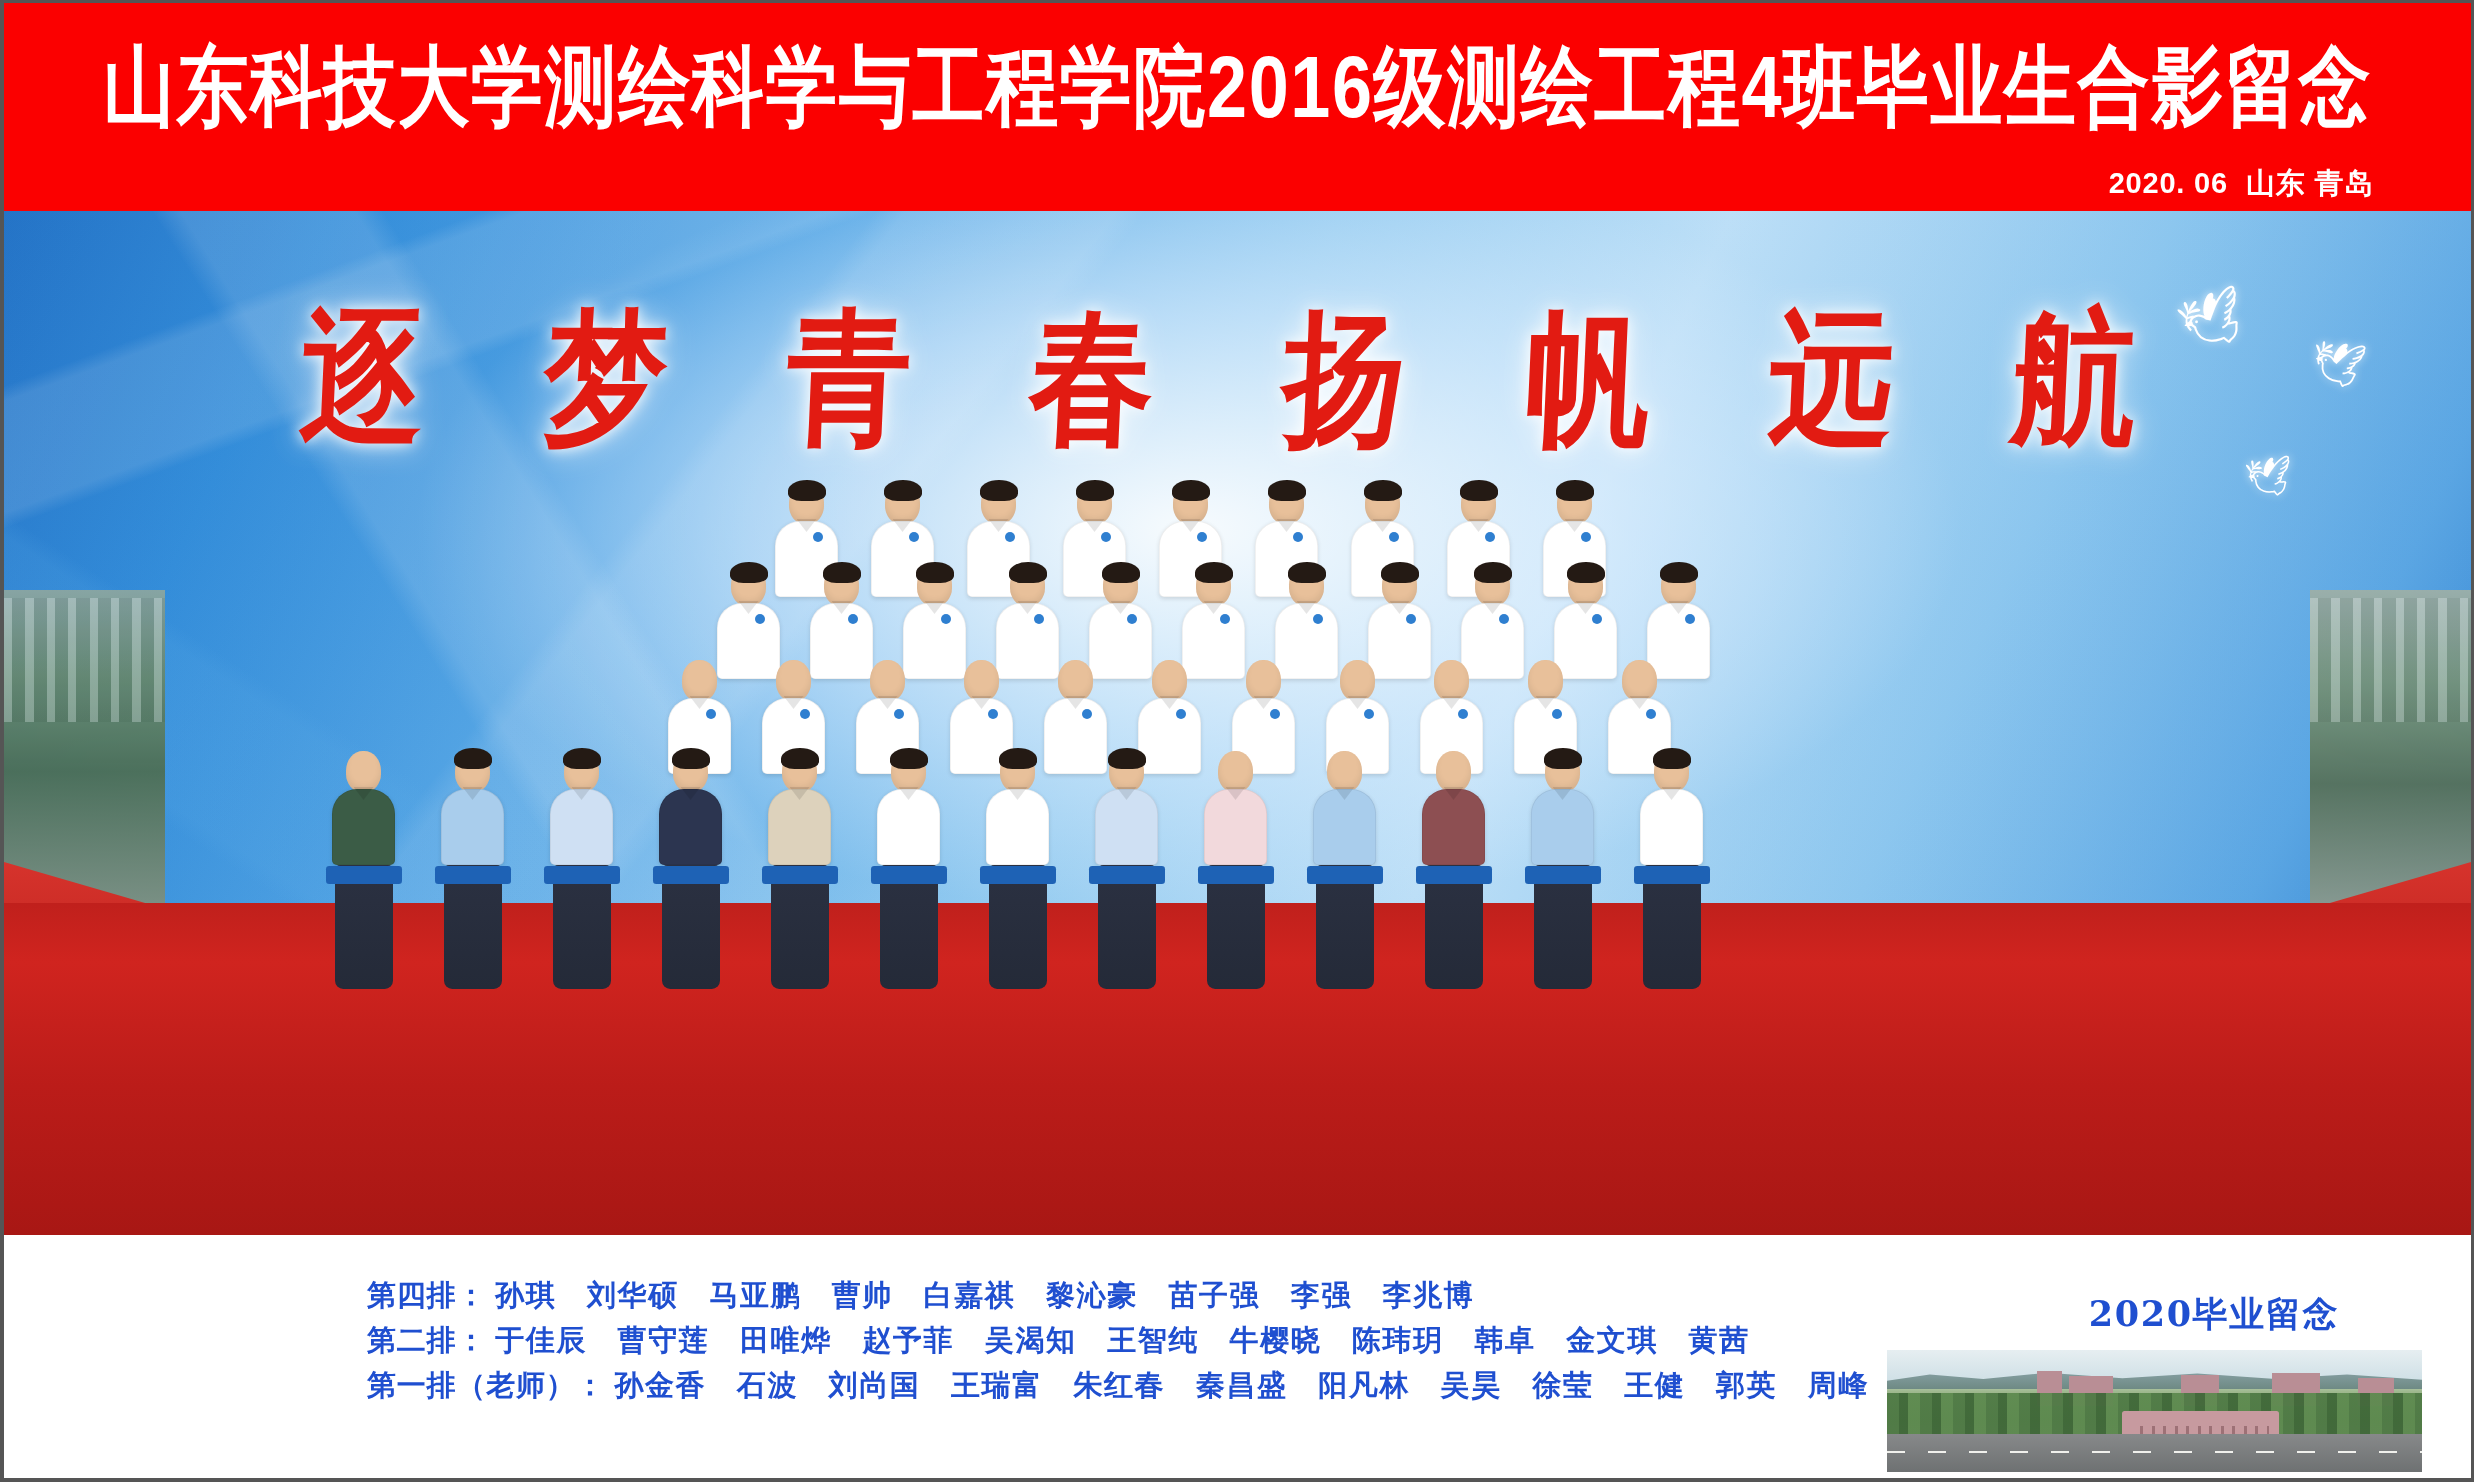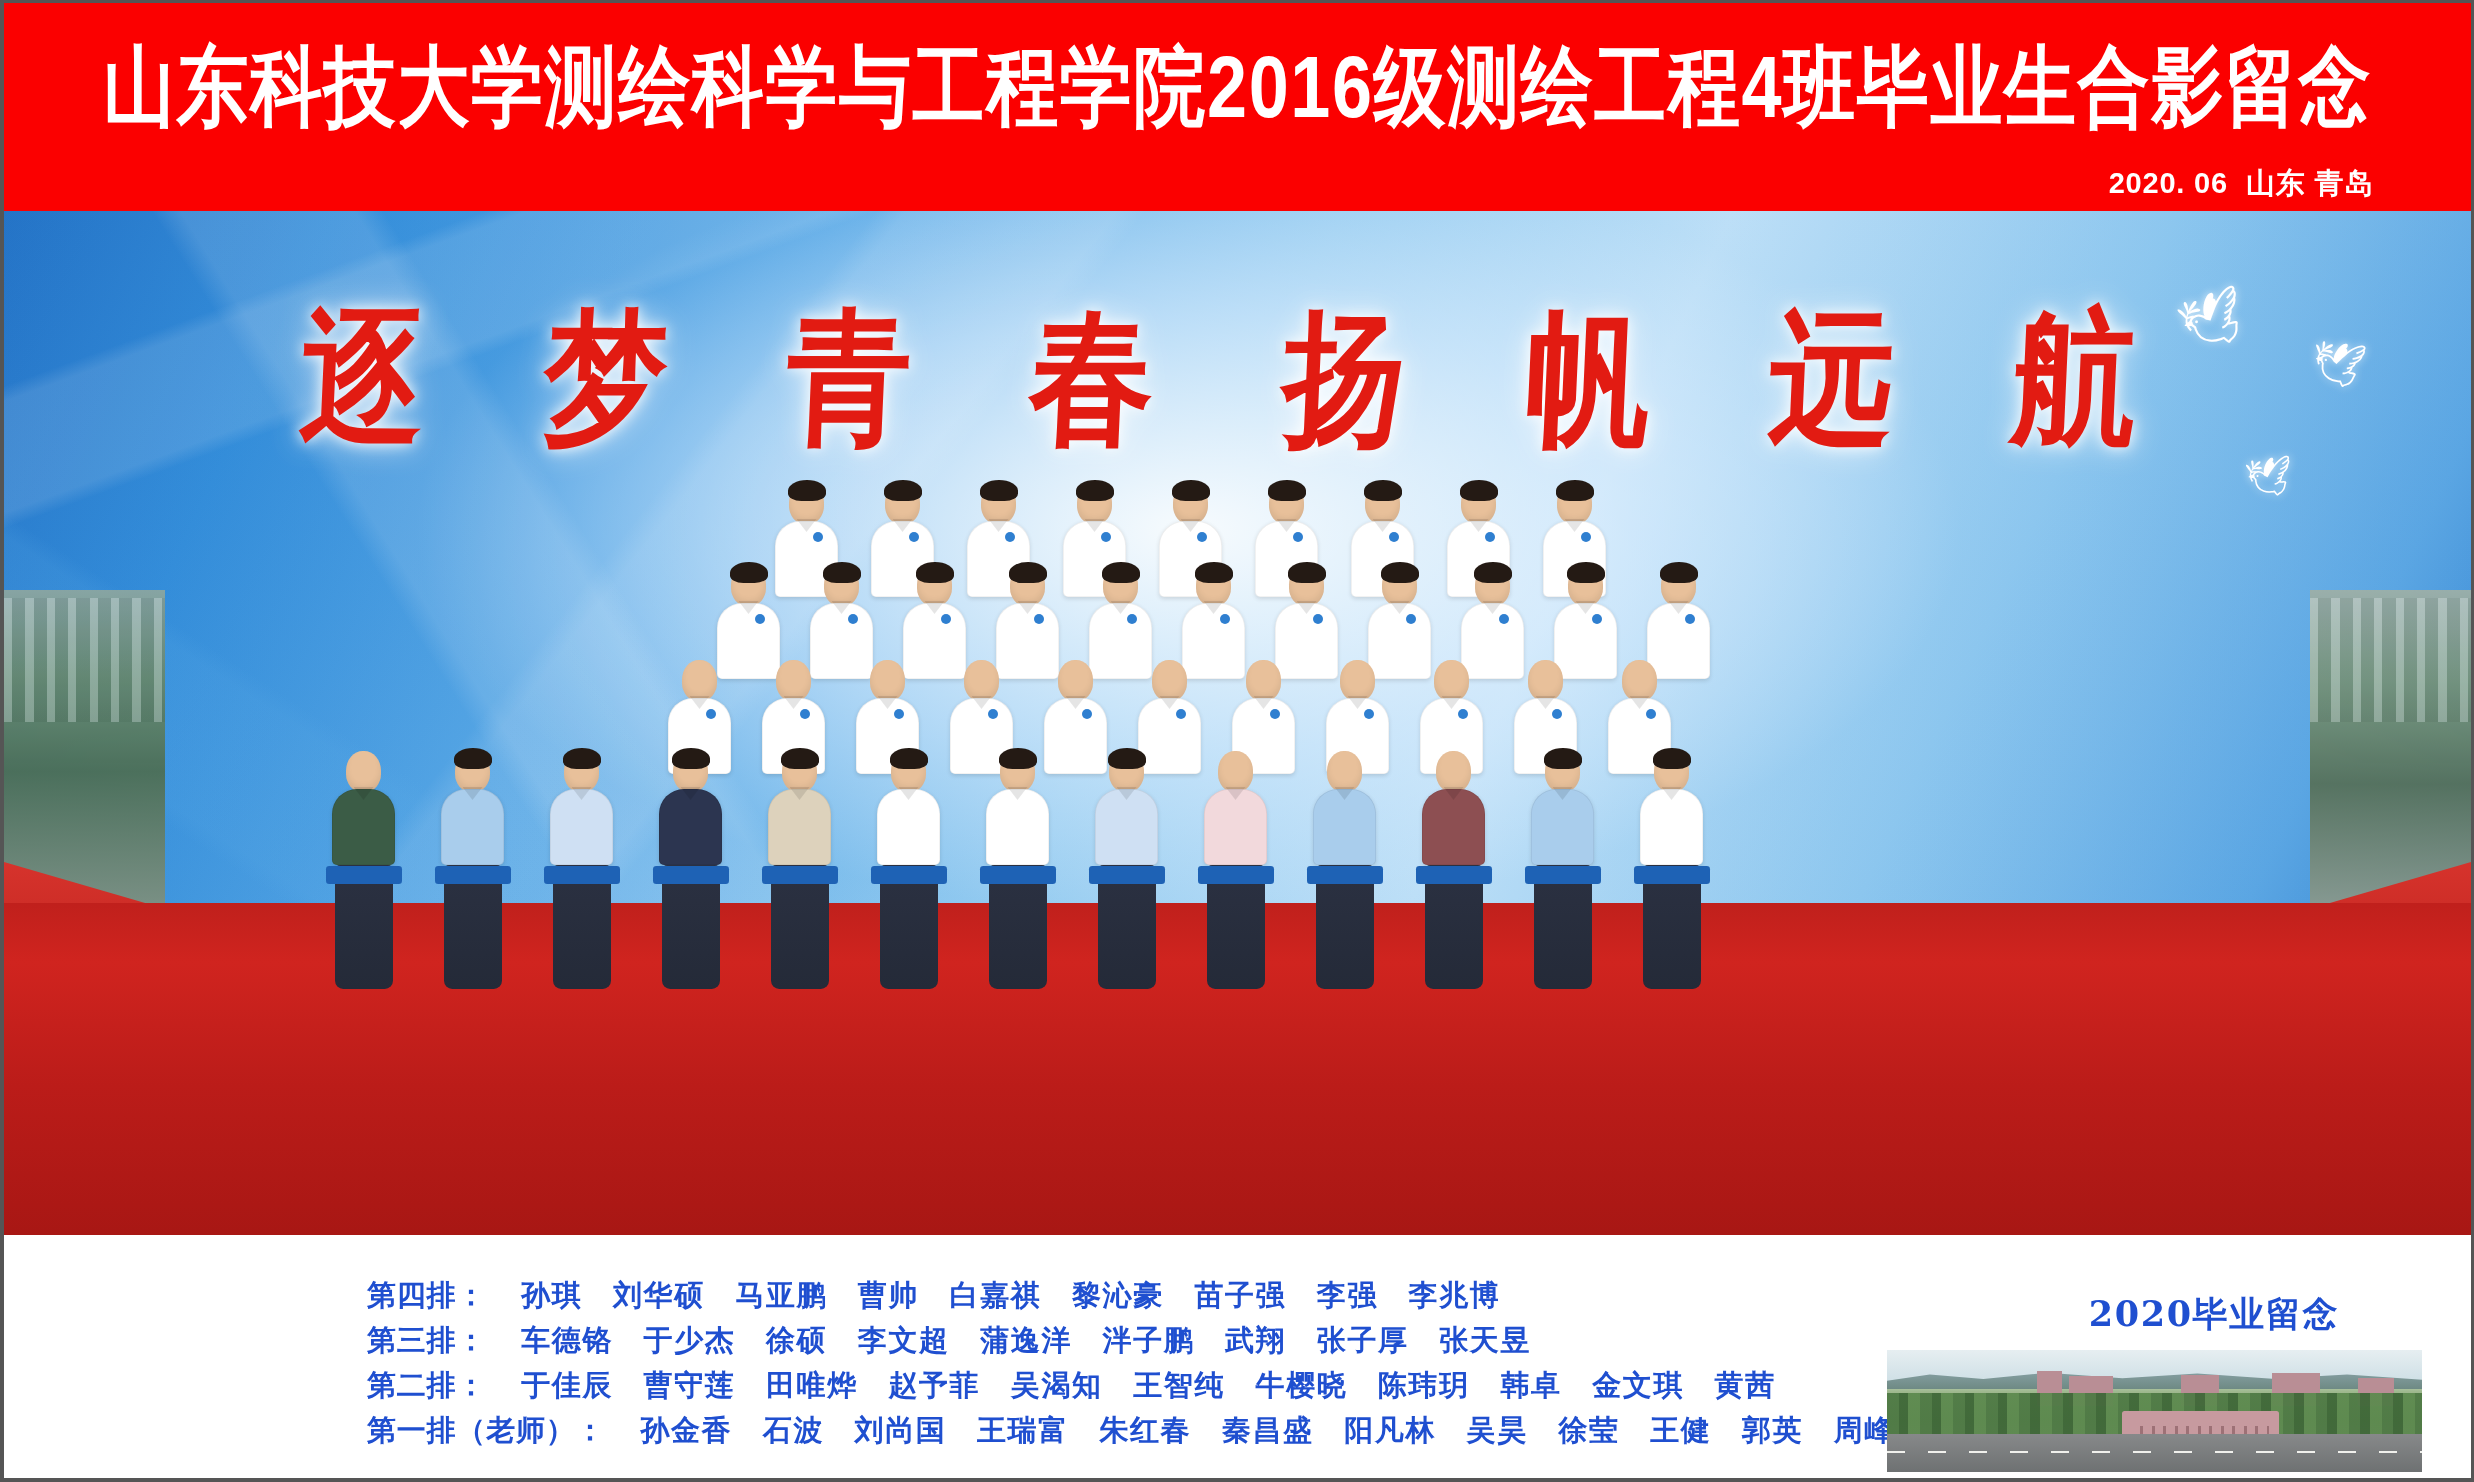--- a/index.html
+++ b/index.html
@@ -267,21 +267,21 @@
     left: 336px; top: 38px;
     color: #1f4fd0;
     font-family: "DejaVu Serif", "Liberation Serif", serif;
     font-size: 29px;
     font-weight: bold;
     line-height: 45px;
     white-space: nowrap;
   }
   .name-list .nrow { display: block; }
   .name-list .lbl { letter-spacing: 0.8px; margin-left: 27px; }
-  .name-list .nm { display:inline-block; margin-left: 35px; letter-spacing: 1.6px; }
+  .name-list .nm { display:inline-block; margin-left: 9px; letter-spacing: 1.6px; }
 
   .grad-mark {
     position: absolute;
     right: 132px; top: 56px;
     color: #1f4fd0;
     font-family: "DejaVu Serif", "Liberation Serif", serif;
     font-weight: bold;
     font-size: 35px;
     letter-spacing: 1.6px;
     white-space: nowrap;
@@ -722,23 +722,20 @@
         </div>
     </div>
   </div>
 
   <div class="footer">
 
 
     <div class="name-list">
       <div class="nrow">
         <span class="lbl">第四排：</span><span class="nm">孙琪　刘华硕　马亚鹏　曹帅　白嘉祺　黎沁豪　苗子强　李强　李兆博</span>
-      </div>
-      <div class="nrow">
-        <span class="lbl">第三排：</span><span class="nm">车德铬　于少杰　徐硕　李文超　蒲逸洋　泮子鹏　武翔　张子厚　张天昱</span>
       </div>
       <div class="nrow">
         <span class="lbl">第二排：</span><span class="nm">于佳辰　曹守莲　田唯烨　赵予菲　吴渴知　王智纯　牛樱晓　陈玮玥　韩卓　金文琪　黄茜</span>
       </div>
       <div class="nrow">
         <span class="lbl">第一排（老师）：</span><span class="nm">孙金香　石波　刘尚国　王瑞富　朱红春　秦昌盛　阳凡林　吴昊　徐莹　王健　郭英　周峰　李百川</span>
       </div>
     </div>
 
     <div class="grad-mark">2020毕业留念</div>

